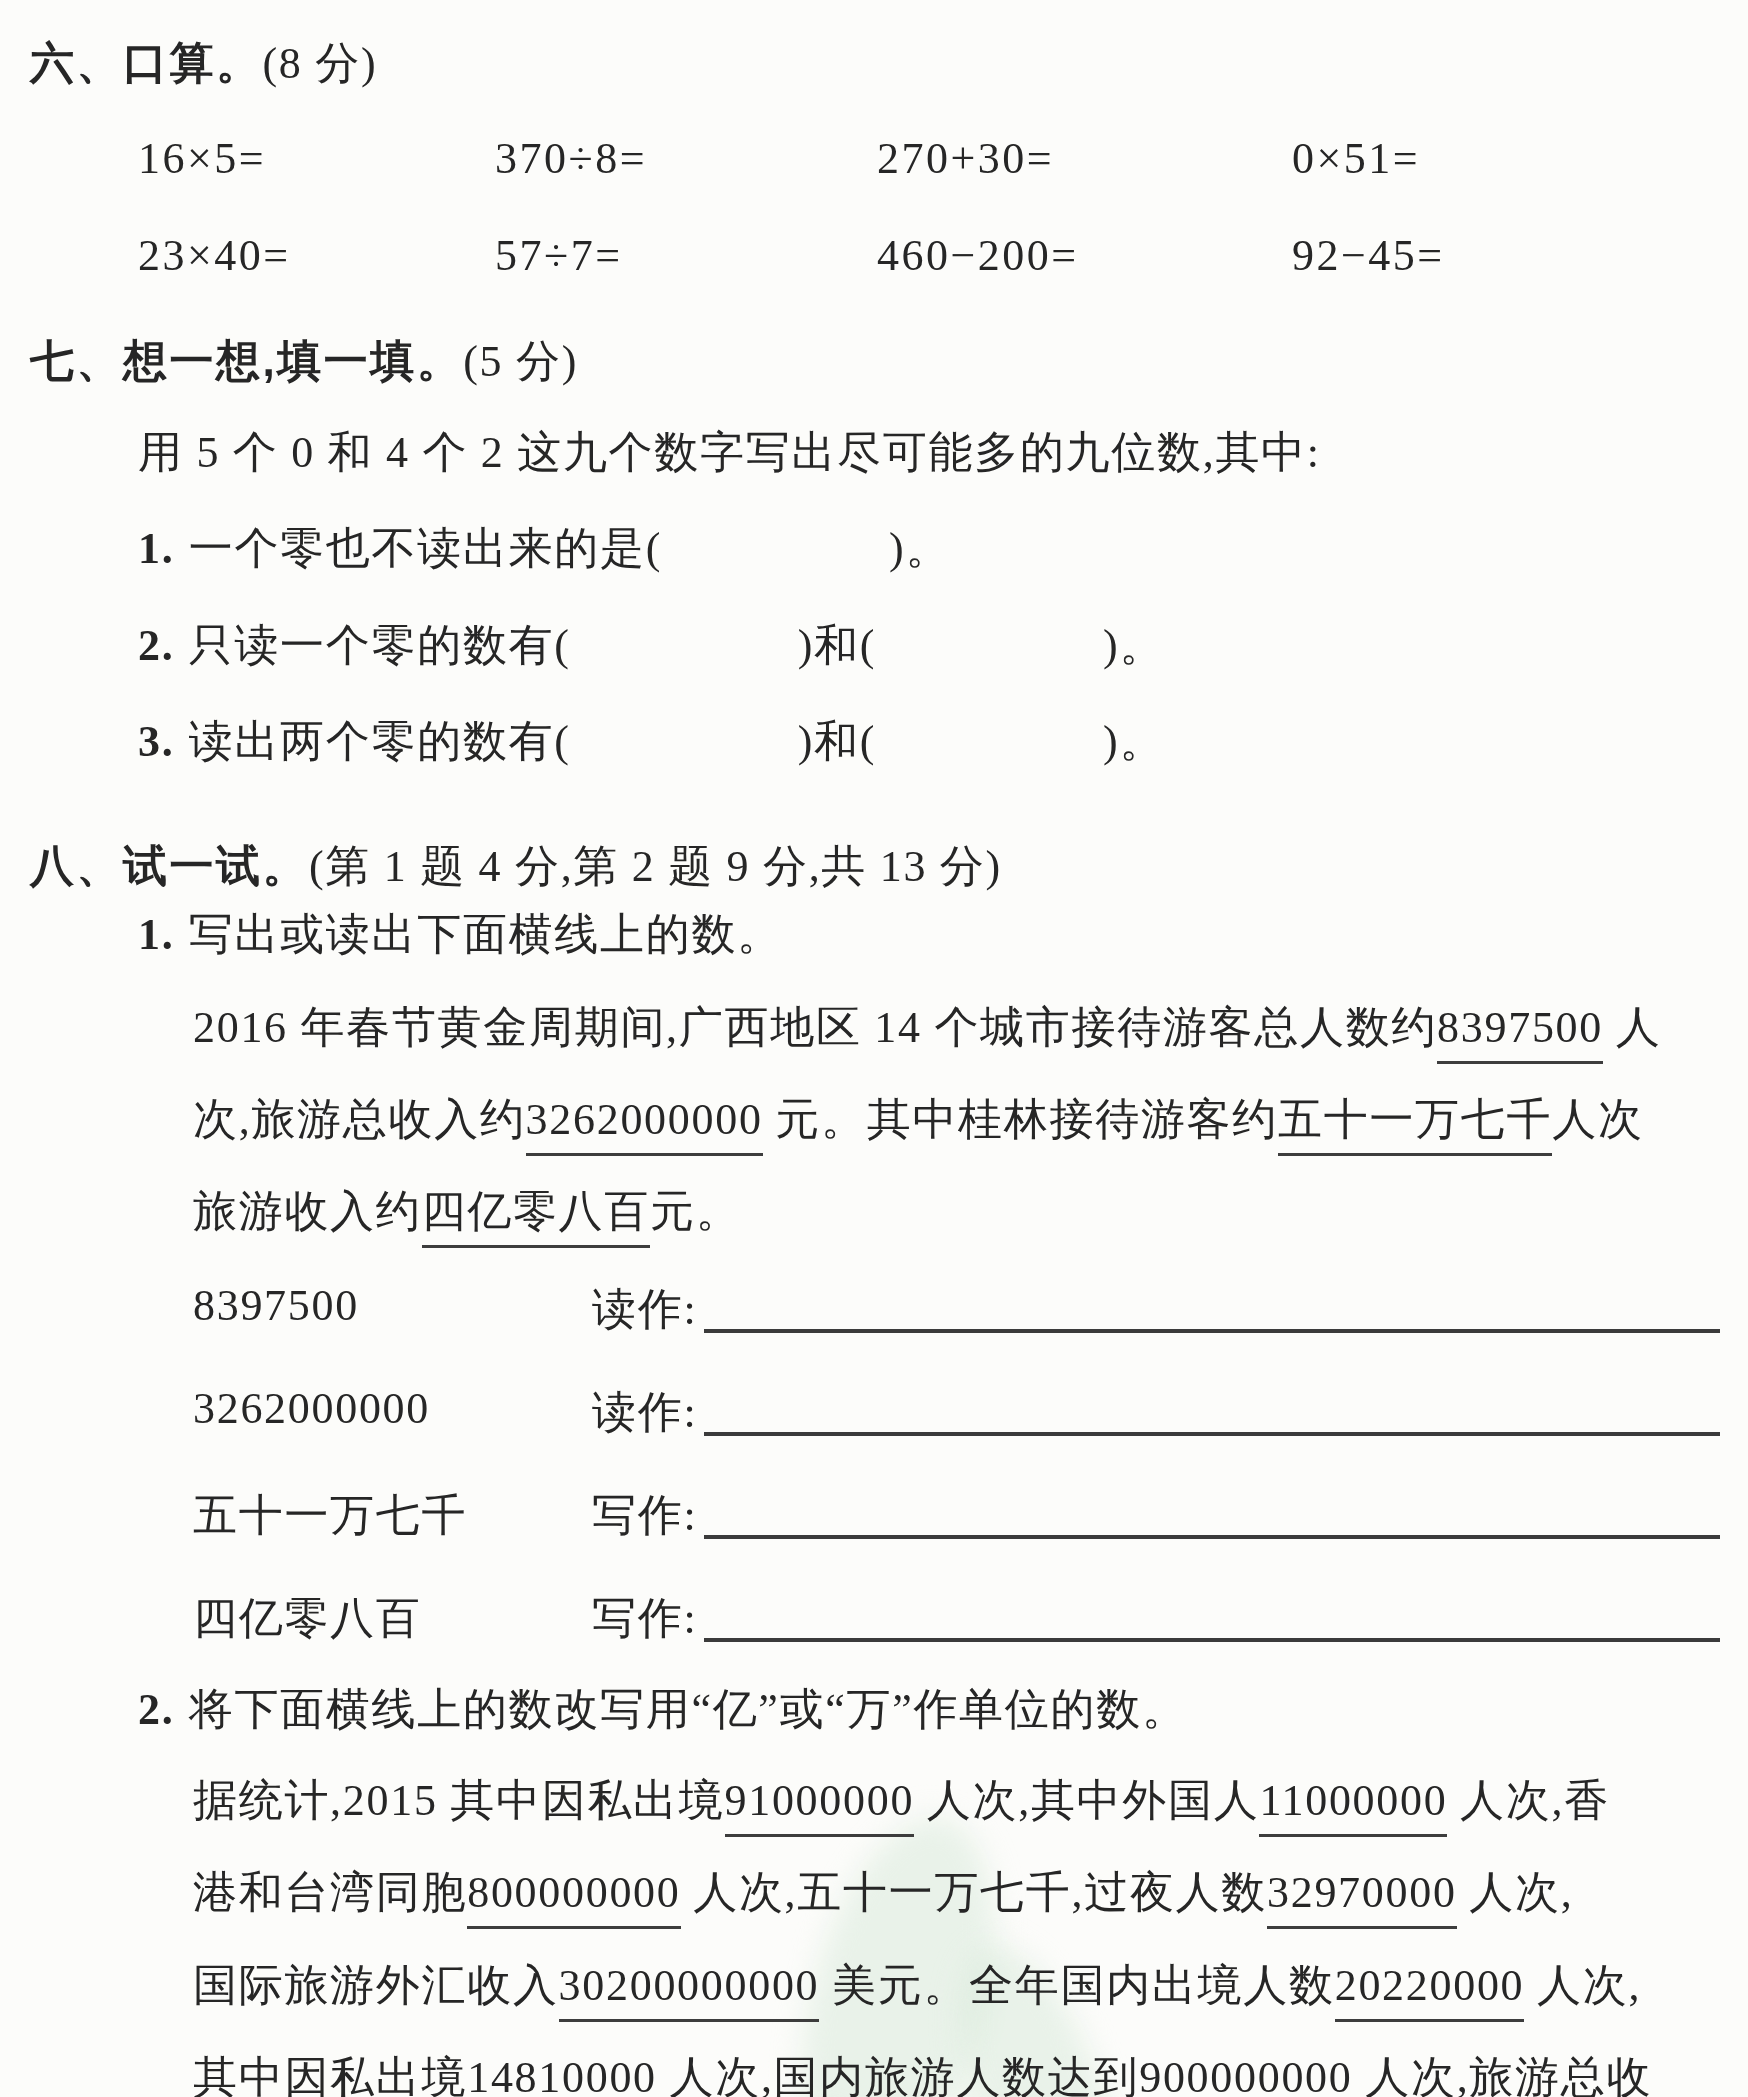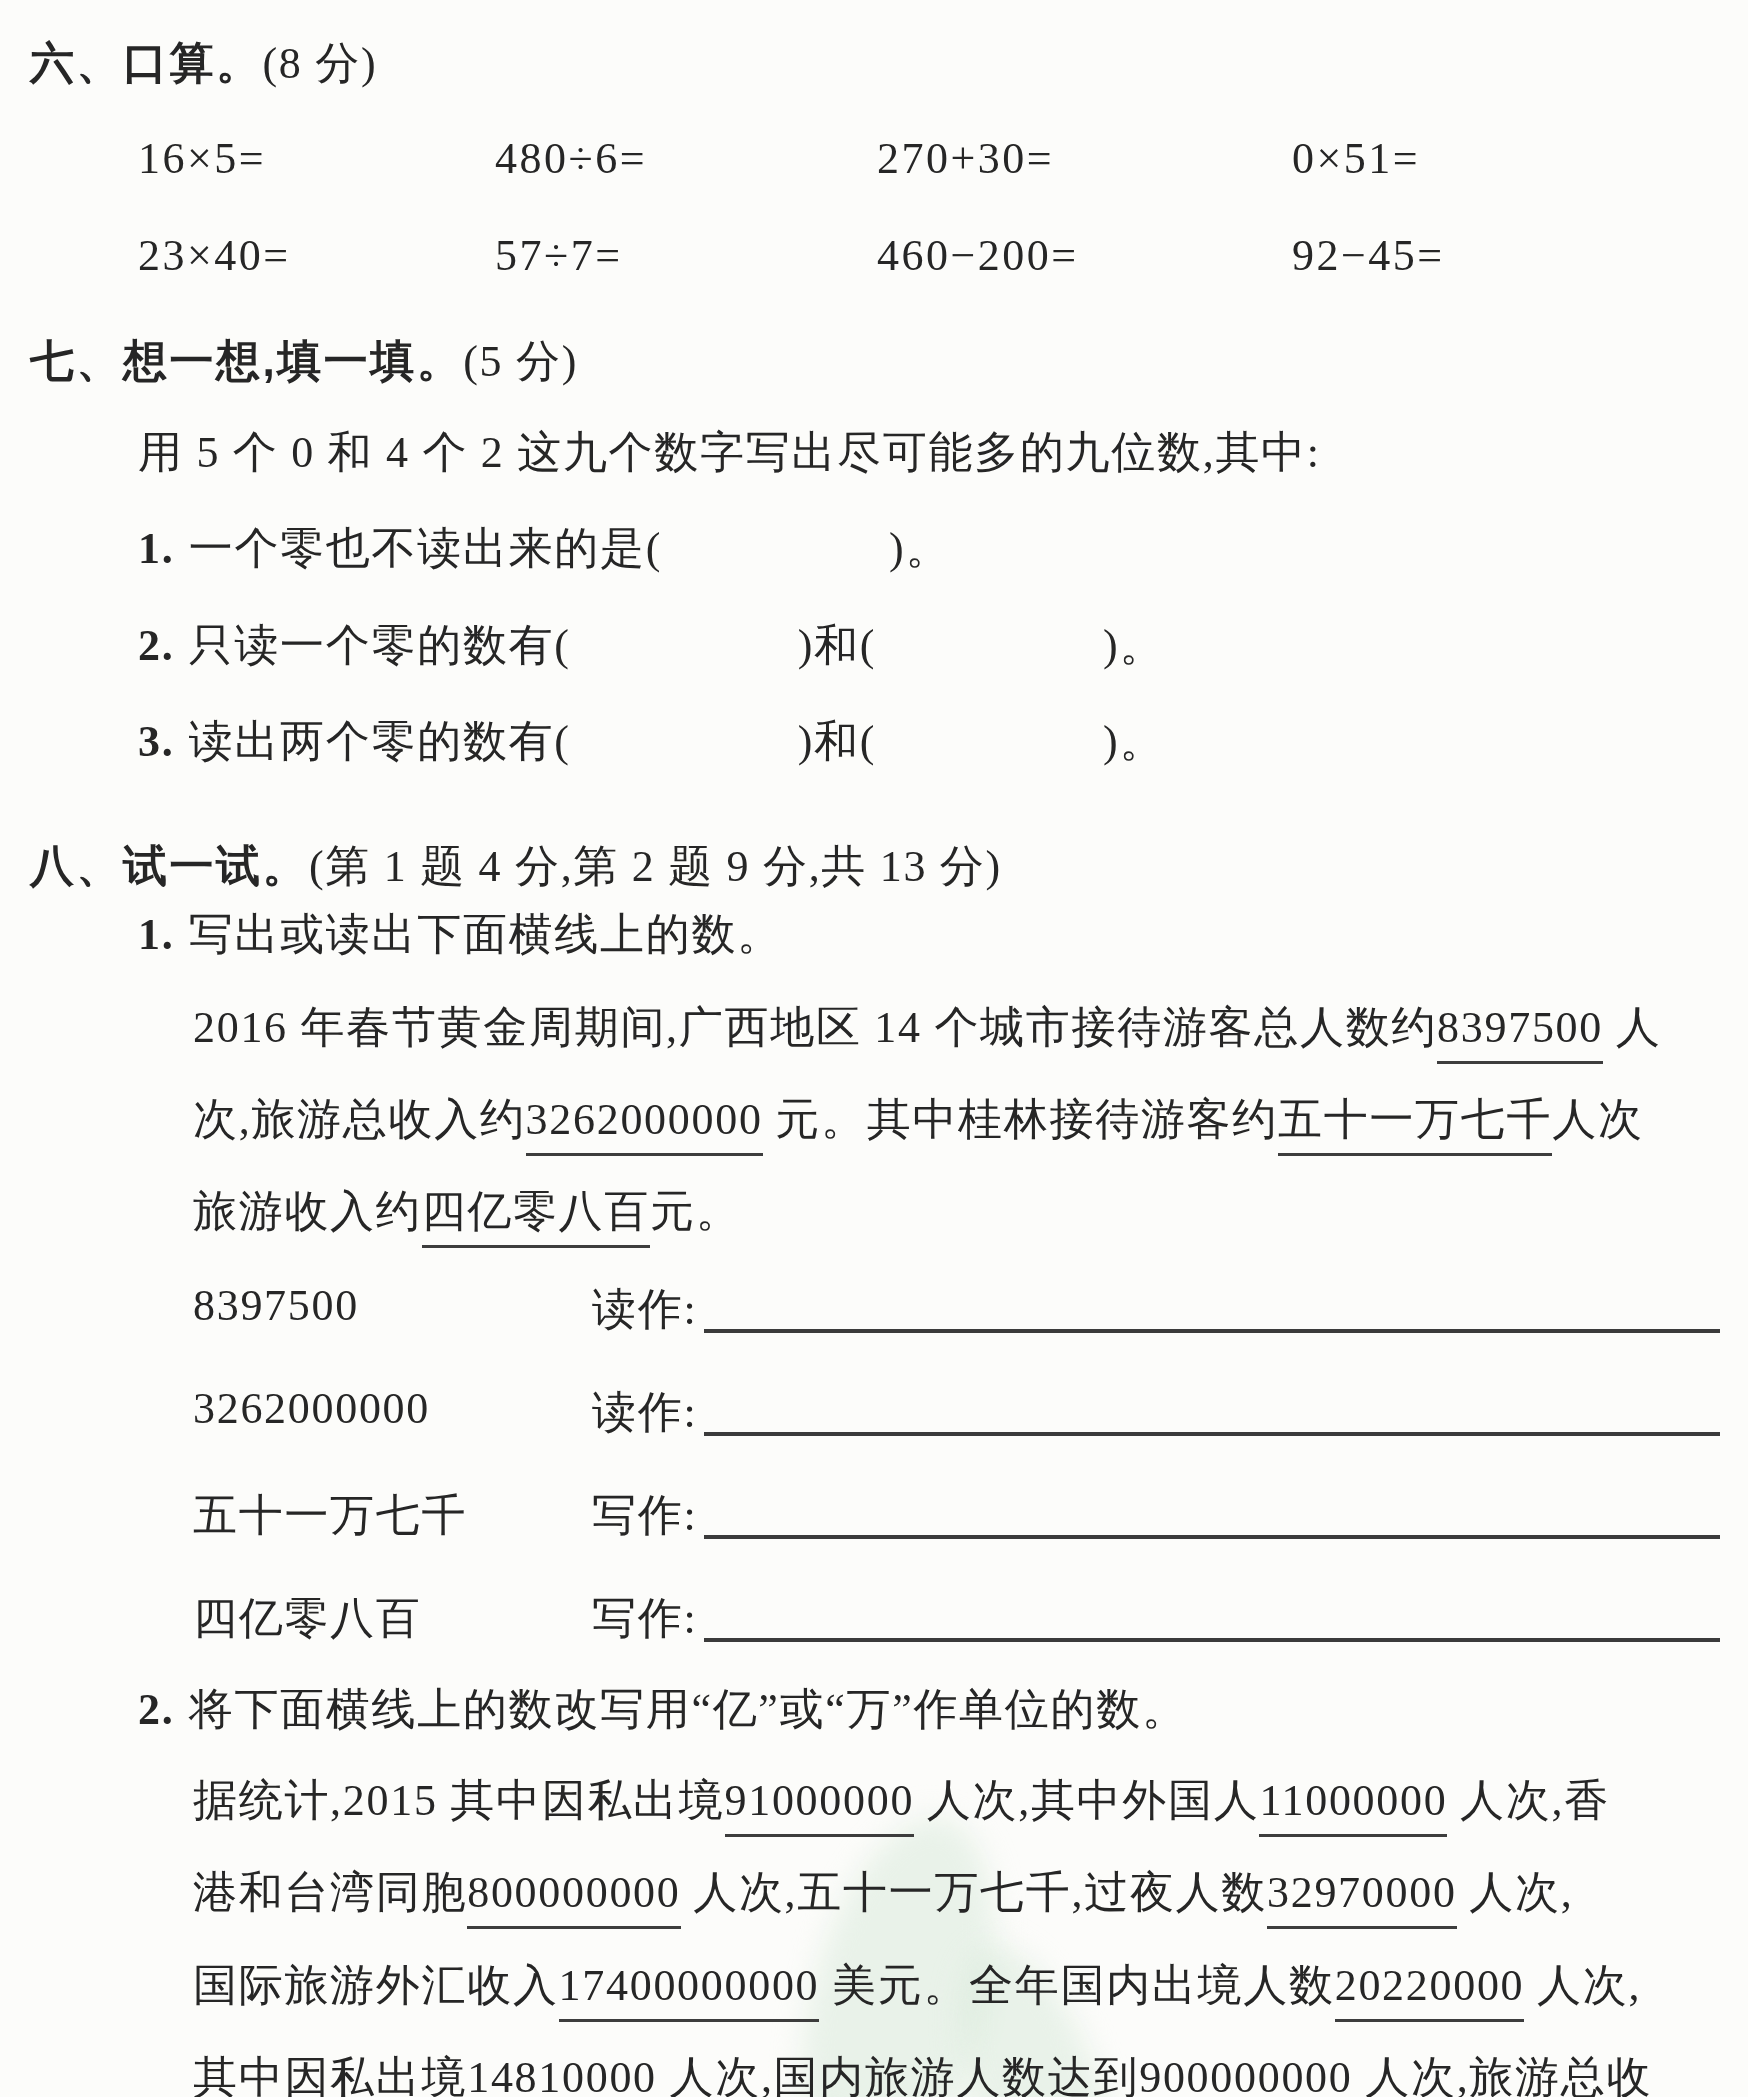--- a/index.html
+++ b/index.html
@@ -32,21 +32,21 @@
 <div class="page">
 
   <div class="sprout" style="left:810px;top:1812px;width:176px;height:386px;transform:rotate(14deg);"></div>
   <div class="sprout" style="left:977px;top:1938px;width:130px;height:344px;transform:rotate(-18deg);"></div>
   <div class="sprout" style="left:722px;top:2106px;width:109px;height:302px;transform:rotate(24deg);"></div>
 
   <div class="abs heading" style="top:34px;text-align:right;">
     <span class="hb">六、口算。</span><span class="hr">(8 分)</span>
   </div>
   <span class="abs oral" style="left:138px;top:133px;text-align:right;">16×5=</span>
-  <span class="abs oral" style="left:495px;top:133px;">480÷6=</span>
+  <span class="abs oral" style="left:495px;top:133px;">370÷8=</span>
   <span class="abs oral" style="left:877px;top:133px;">270+30=</span>
   <span class="abs oral" style="left:1292px;top:133px;">0×51=</span>
   <span class="abs oral" style="left:138px;top:230px;">23×40=</span>
   <span class="abs oral" style="left:495px;top:230px;">57÷7=</span>
   <span class="abs oral" style="left:877px;top:230px;">460−200=</span>
   <span class="abs oral" style="left:1292px;top:230px;text-align:center;">92−45=</span>
 
   <div class="abs heading" style="top:332px;">
     <span class="hb">七、想一想,填一填。</span><span class="hr">(5 分)</span>
   </div>
@@ -94,17 +94,17 @@
       <span class="rw-label">写作:</span>
     <div class="rw-blank"></div>
   </div>
 
   <div class="abs body-line" style="left:138px;top:1680px;">
     <span class="inum">2.</span><span>将下面横线上的数改写用“亿”或“万”作单位的数。</span>
   </div>
 
   <div class="abs body-line" style="left:193px;top:1771px;"><span>据统计,2015 其中因私出境</span><span class="u">91000000</span><span> 人次,其中外国人</span><span class="u">11000000</span><span> 人次,香</span></div>
   <div class="abs body-line" style="left:193px;top:1863px;"><span>港和台湾同胞</span><span class="u">800000000</span><span> 人次,五十一万七千,过夜人数</span><span class="u">32970000</span><span> 人次,</span></div>
-  <div class="abs body-line" style="left:193px;top:1956px;"><span>国际旅游外汇收入</span><span class="u">17400000000</span><span> 美元。全年国内出境人数</span><span class="u">20220000</span><span> 人次,</span></div>
+  <div class="abs body-line" style="left:193px;top:1956px;"><span>国际旅游外汇收入</span><span class="u">30200000000</span><span> 美元。全年国内出境人数</span><span class="u">20220000</span><span> 人次,</span></div>
   <div class="abs body-line" style="left:193px;top:2048px;"><span>其中因私出境</span><span class="u">14810000</span><span> 人次,国内旅游人数达到</span><span class="u">900000000</span><span> 人次,旅游总收</span></div>
 
 </div>
 
 
 </body></html>

